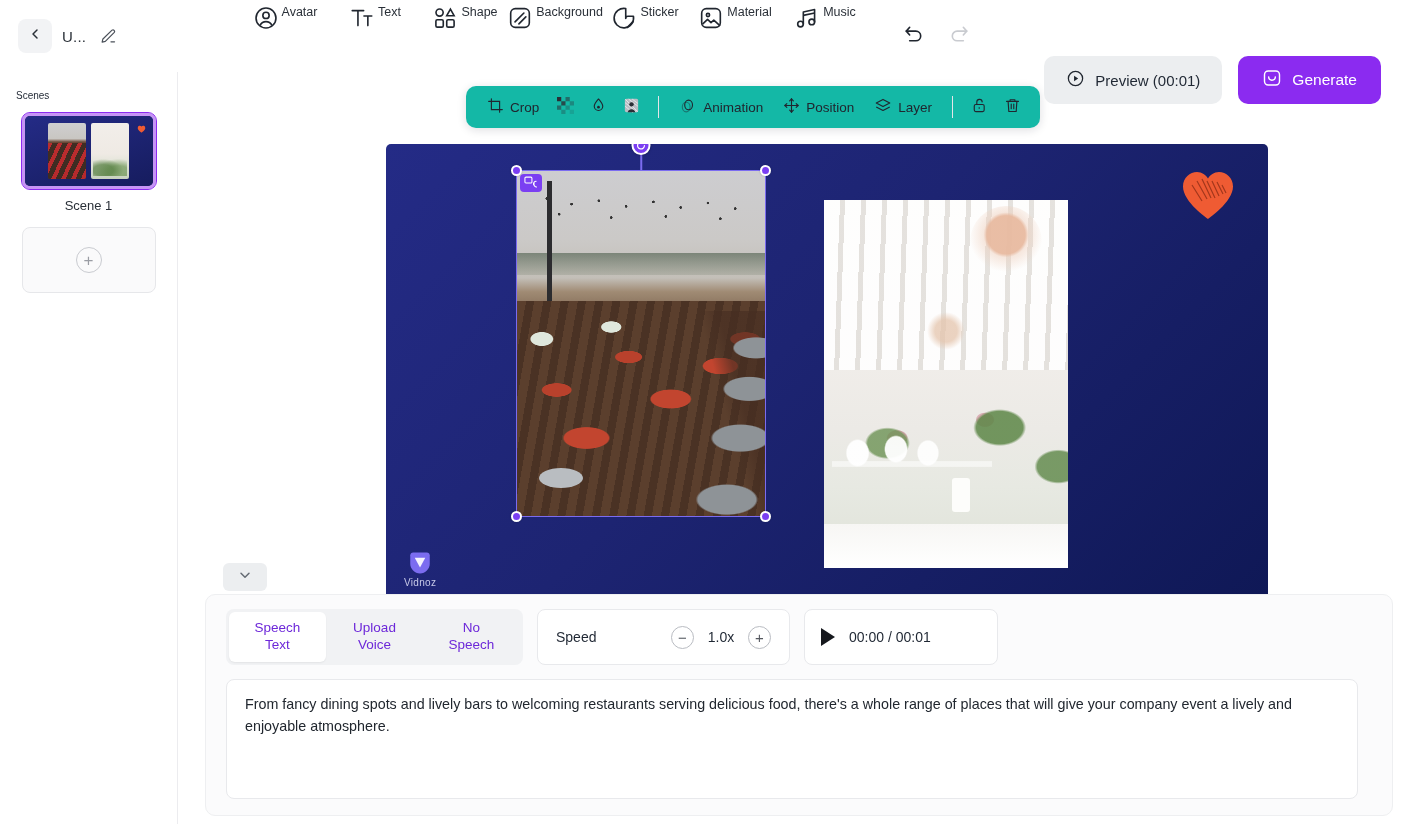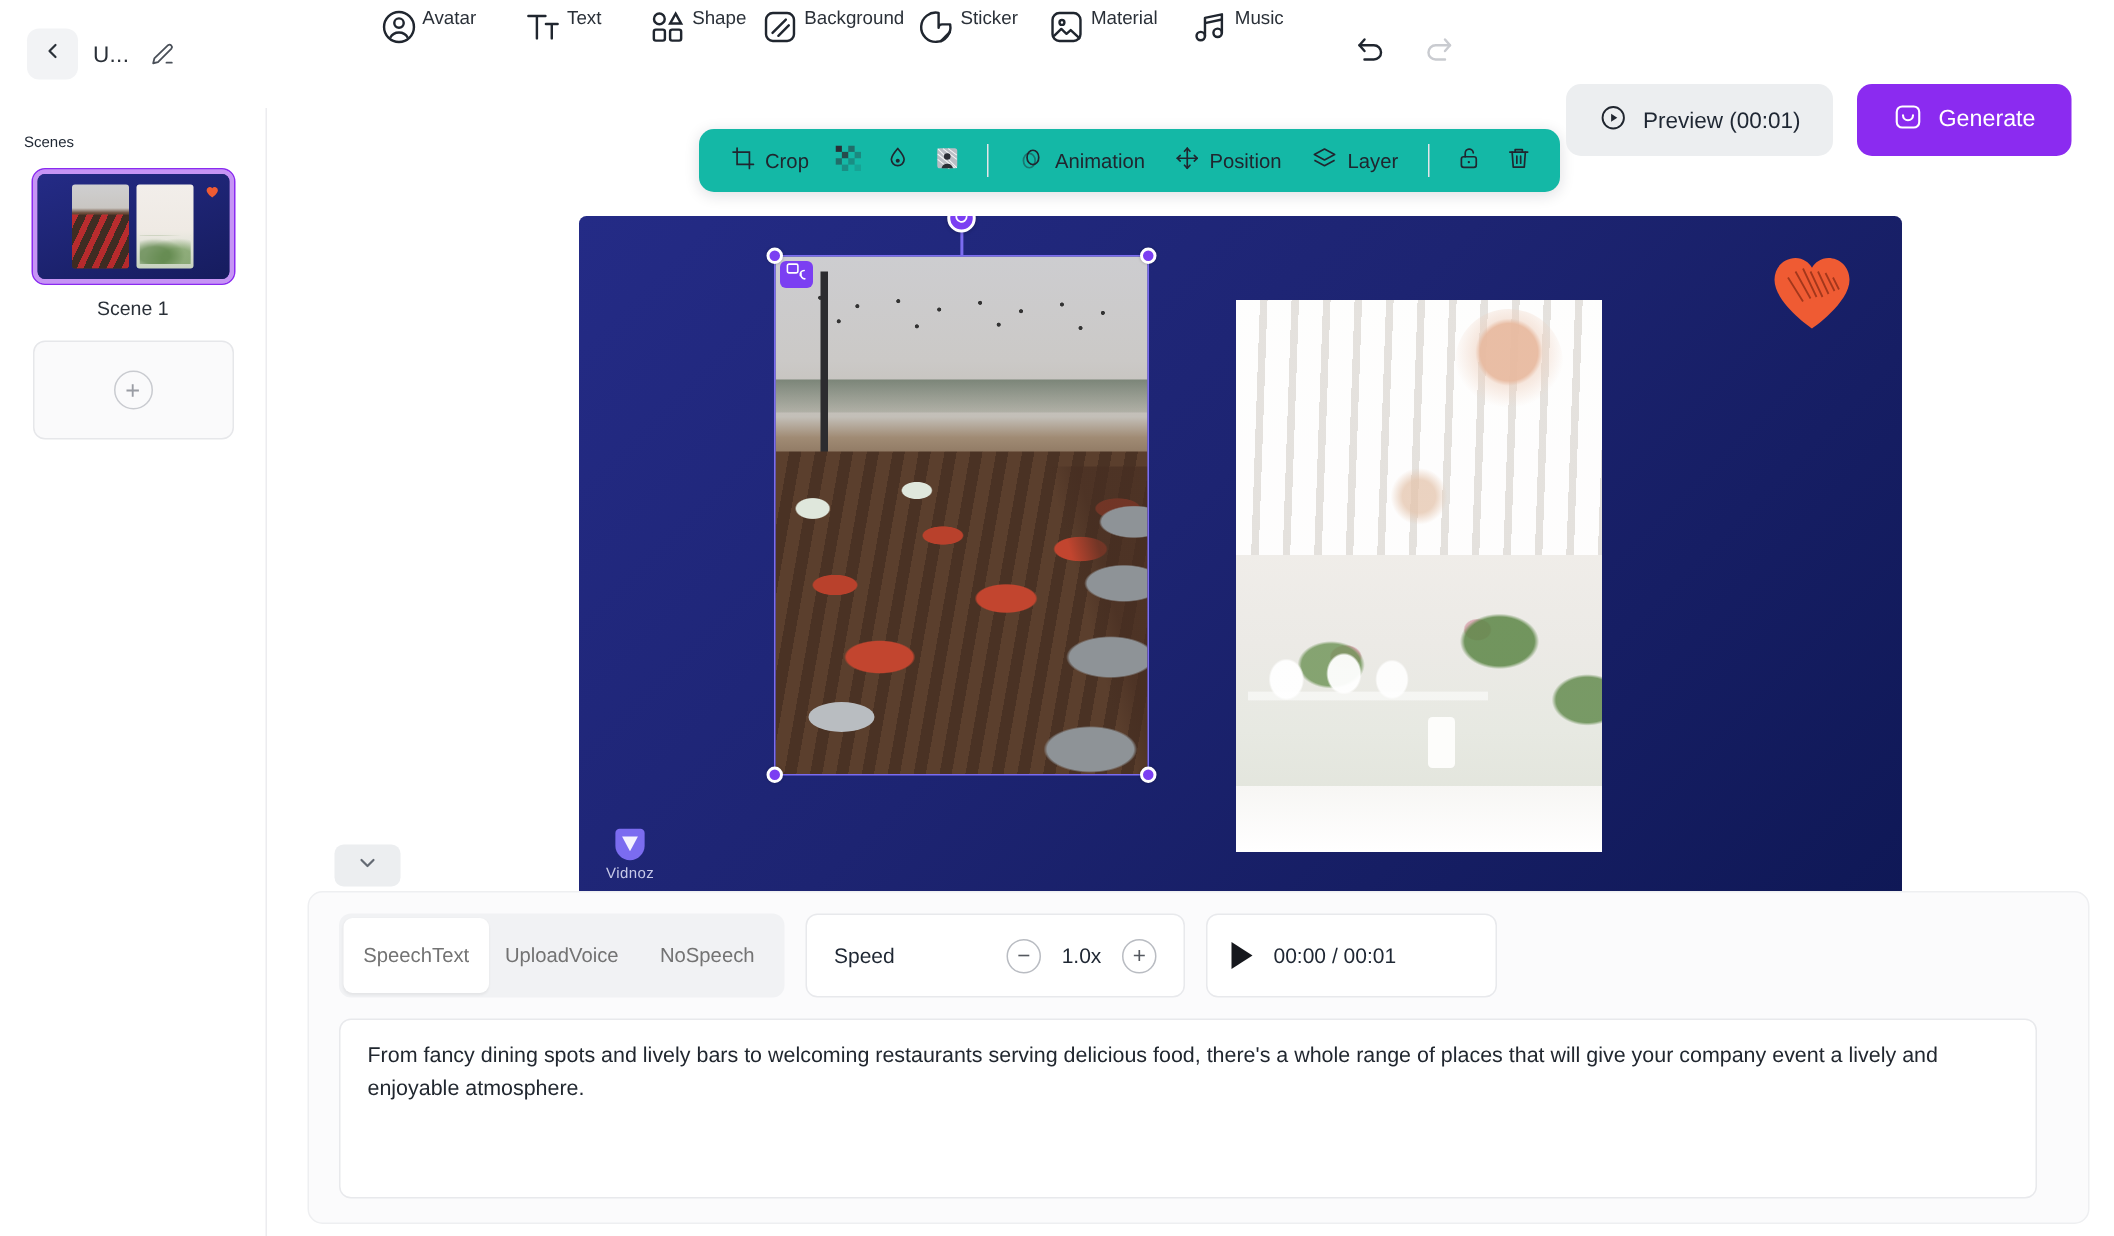--- a/index.html
+++ b/index.html
@@ -324,22 +324,22 @@
     padding: 14px 20px;
   }
   .bp-row { display: flex; align-items: center; gap: 14px; }
 
   .seg {
     display: flex; background: #f1f2f4; border-radius: 8px; padding: 3px;
     height: 56px;
   }
   .seg-item {
     width: 97px; border-radius: 6px;
-    display: flex; flex-direction: row; align-items: center; justify-content: center;
-    font-size: 13.5px; color: #737373; cursor: pointer; line-height: 1.25;
+    display: flex; flex-direction: column; align-items: center; justify-content: center;
+    font-size: 13.5px; color: #6d28d9; cursor: pointer; line-height: 1.25;
   }
   .seg-item.active { background: #ffffff; box-shadow: 0 1px 2px rgba(0,0,0,.06); }
 
   .voice-box {
     width: 352px; height: 56px;
     background: #ffffff; border: 1px solid #e8e9ec; border-radius: 8px;
     display: flex; align-items: center; padding: 0 14px; gap: 12px;
     cursor: pointer;
   }
   .flag {

